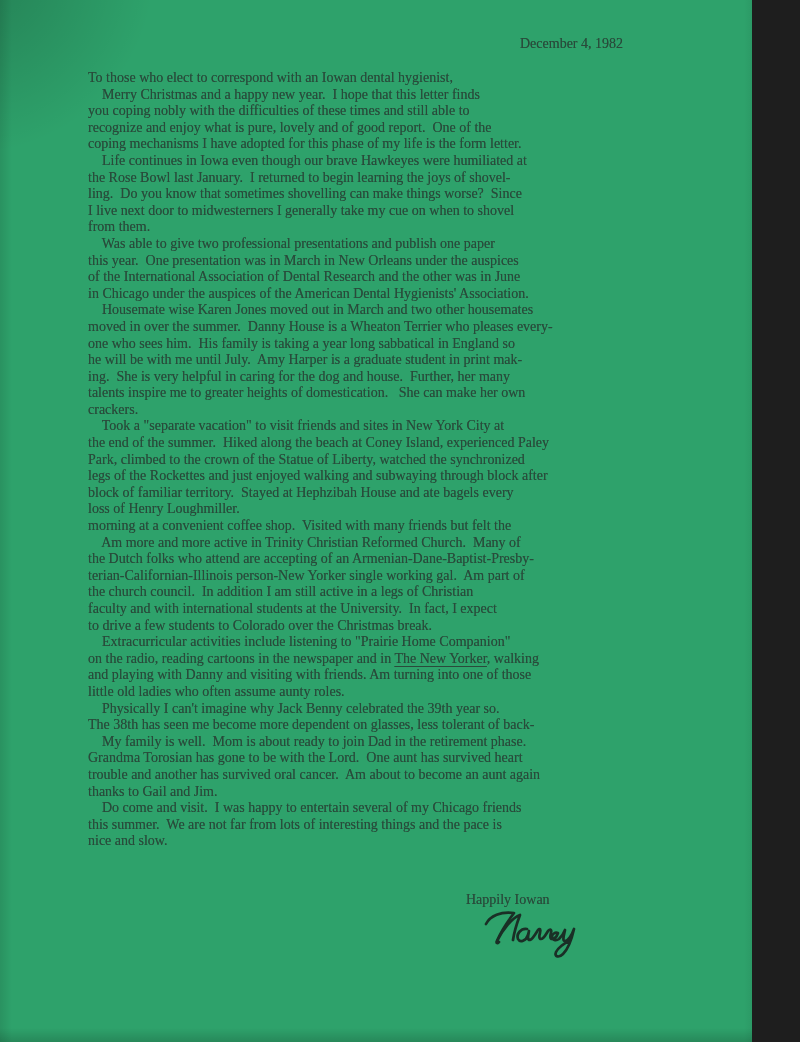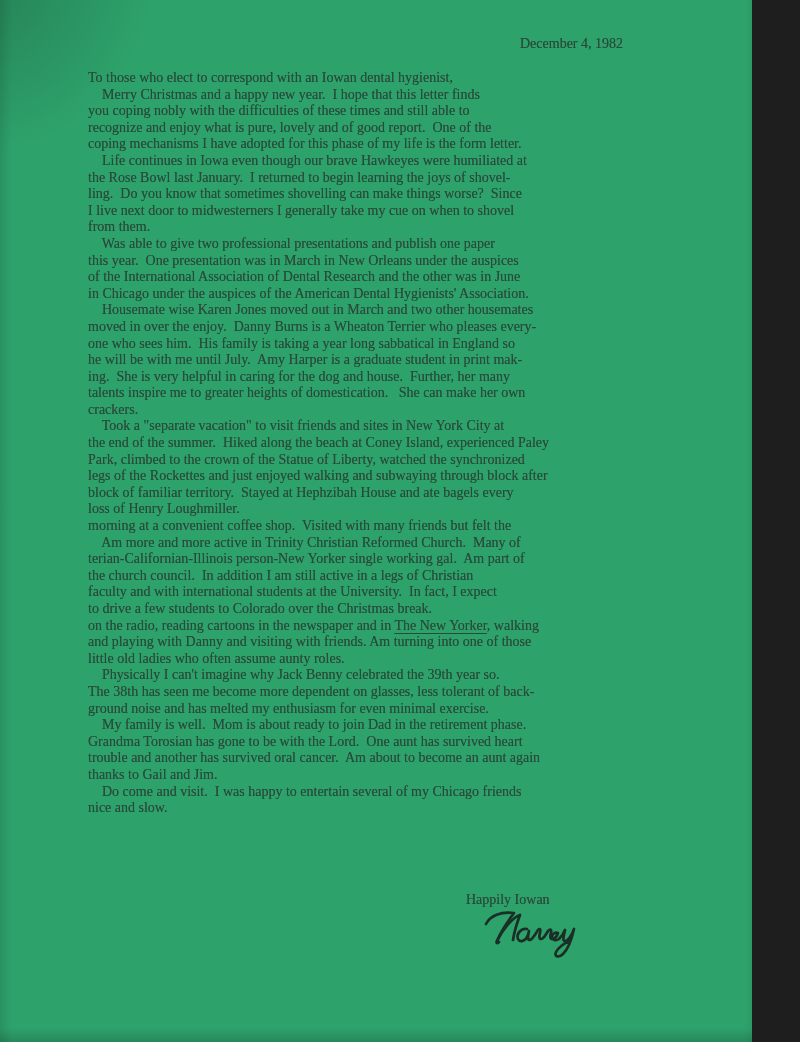--- a/index.html
+++ b/index.html
@@ -92,49 +92,51 @@
       <div class="line">    Life continues in Iowa even though our brave Hawkeyes were humiliated at</div>
       <div class="line">the Rose Bowl last January.  I returned to begin learning the joys of shovel-</div>
       <div class="line">ling.  Do you know that sometimes shovelling can make things worse?  Since</div>
       <div class="line">I live next door to midwesterners I generally take my cue on when to shovel</div>
       <div class="line">from them.</div>
       <div class="line">    Was able to give two professional presentations and publish one paper</div>
       <div class="line">this year.  One presentation was in March in New Orleans under the auspices</div>
       <div class="line">of the International Association of Dental Research and the other was in June</div>
       <div class="line">in Chicago under the auspices of the American Dental Hygienists' Association.</div>
       <div class="line">    Housemate wise Karen Jones moved out in March and two other housemates</div>
-      <div class="line">moved in over the enjoy.  Danny Burns is a Wheaton Terrier who pleases every-</div>
+      <div class="line">moved in over the summer.  Danny House is a Wheaton Terrier who pleases every-</div>
       <div class="line">one who sees him.  His family is taking a year long sabbatical in England so</div>
       <div class="line">he will be with me until July.  Amy Harper is a graduate student in print mak-</div>
       <div class="line">ing.  She is very helpful in caring for the dog and house.  Further, her many</div>
       <div class="line">talents inspire me to greater heights of domestication.   She can make her own</div>
       <div class="line">crackers.</div>
       <div class="line">    Took a "separate vacation" to visit friends and sites in New York City at</div>
       <div class="line">the end of the summer.  Hiked along the beach at Coney Island, experienced Paley</div>
       <div class="line">Park, climbed to the crown of the Statue of Liberty, watched the synchronized</div>
       <div class="line">legs of the Rockettes and just enjoyed walking and subwaying through block after</div>
       <div class="line">block of familiar territory.  Stayed at Hephzibah House and ate bagels every</div>
       <div class="line">loss of Henry Loughmiller.</div>
       <div class="line">morning at a convenient coffee shop.  Visited with many friends but felt the</div>
       <div class="line">    Am more and more active in Trinity Christian Reformed Church.  Many of</div>
+      <div class="line">the Dutch folks who attend are accepting of an Armenian-Dane-Baptist-Presby-</div>
       <div class="line">terian-Californian-Illinois person-New Yorker single working gal.  Am part of</div>
       <div class="line">the church council.  In addition I am still active in a legs of Christian</div>
       <div class="line">faculty and with international students at the University.  In fact, I expect</div>
       <div class="line">to drive a few students to Colorado over the Christmas break.</div>
+      <div class="line">    Extracurricular activities include listening to "Prairie Home Companion"</div>
       <div class="line"><span>on the radio, reading cartoons in the newspaper and in </span><span class="u">The New Yorker</span><span>, walking</span></div>
       <div class="line">and playing with Danny and visiting with friends. Am turning into one of those</div>
       <div class="line">little old ladies who often assume aunty roles.</div>
       <div class="line">    Physically I can't imagine why Jack Benny celebrated the 39th year so.</div>
       <div class="line">The 38th has seen me become more dependent on glasses, less tolerant of back-</div>
-      <div class="line">ground noise and has melted my enthusiasm for even minimal exercise.</div>
       <div class="line">    My family is well.  Mom is about ready to join Dad in the retirement phase.</div>
       <div class="line">Grandma Torosian has gone to be with the Lord.  One aunt has survived heart</div>
       <div class="line">trouble and another has survived oral cancer.  Am about to become an aunt again</div>
       <div class="line">thanks to Gail and Jim.</div>
       <div class="line">    Do come and visit.  I was happy to entertain several of my Chicago friends</div>
+      <div class="line">this summer.  We are not far from lots of interesting things and the pace is</div>
       <div class="line">nice and slow.</div>
     </div>
 
   <div class="typewriter closing-line">Happily Iowan</div>
 
   <div class="signature">
     <svg viewBox="0 0 130 62" role="img" aria-label="Nancy">
       <path d="M16,21 C20,13 31,8 44,10 C38,18 31,28 27,38 C26,40 27,41 29,39"></path>
       <path d="M27,38 C33,26 42,15 50,12 C47,20 44,30 43,37"></path>
       <path d="M57,26 C51,25 46,31 48,36 C50,40 56,38 58,32 L59,28 C58,33 57,37 60,37 C63,36 66,30 68,27 C70,25 71,26 70,30 C69,33 69,36 71,36 C74,36 76,31 78,28 C80,26 82,26 81,30 C80,33 80,36 82,36 C85,36 87,33 88,30 C85,29 82,31 82,34 C82,37 86,38 89,36 C91,34 94,30 95,27 C94,32 92,38 95,38 C98,38 102,32 104,26 C102,35 99,45 93,51 C89,55 84,54 86,49 C88,45 94,40 100,38"></path>

